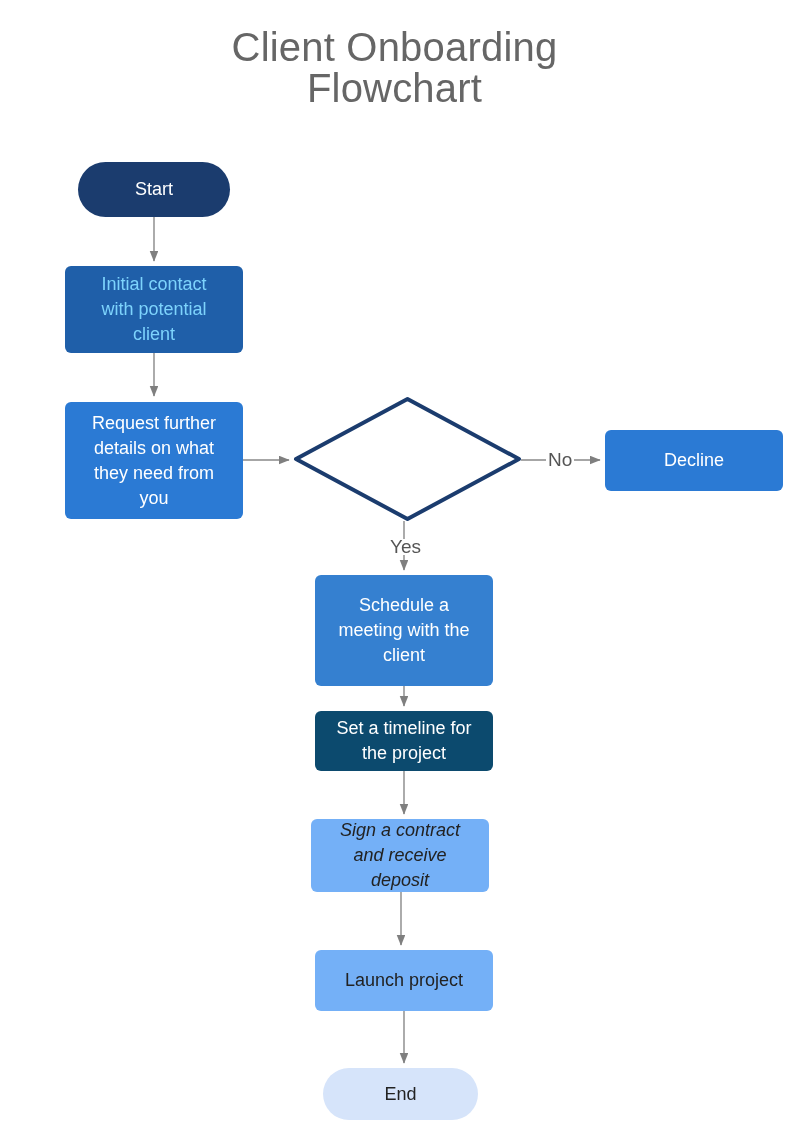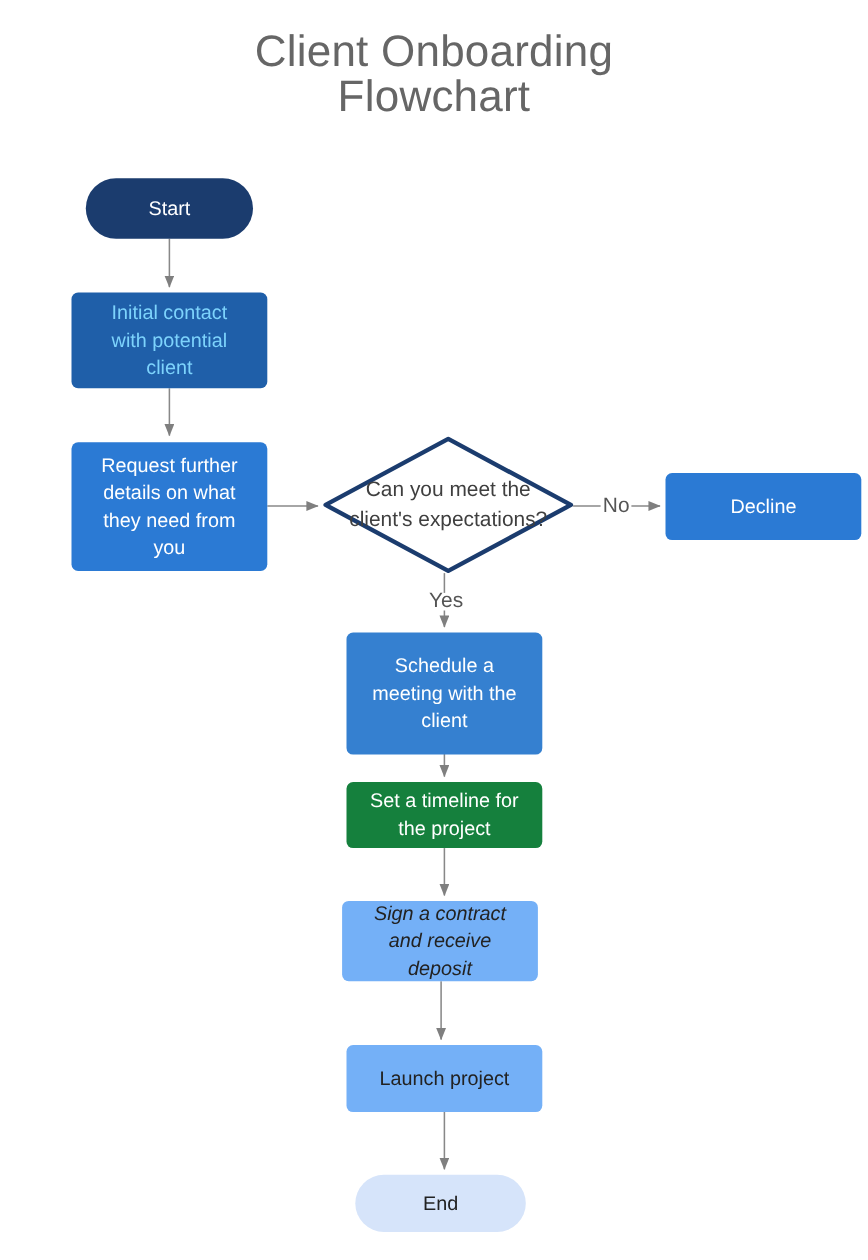--- a/index.html
+++ b/index.html
@@ -151,31 +151,29 @@
 
 <div class="node process" id="node-request" style="background:#2b7ad4;color:#ffffff;">Request further
 details on what
 they need from
 you</div>
 
 <div id="node-decision">
   <svg class="diamond-shape" viewBox="0 0 227 124" preserveAspectRatio="none" xmlns="http://www.w3.org/2000/svg">
     <polygon points="113.5,2 225,62 113.5,122 2,62" fill="#ffffff" stroke="#1b3c6e" stroke-width="4" stroke-linejoin="round"></polygon>
   </svg>
-  <div class="diamond-label">Can you meet the
-client's expectations?</div>
 </div>
 
 <div class="node process" id="node-decline" style="background:#2b7ad4;color:#ffffff;">Decline</div>
 
 <div class="node process" id="node-schedule" style="background:#3580d0;color:#ffffff;">Schedule a
 meeting with the
 client</div>
 
-<div class="node process" id="node-timeline" style="background:#15803d;color:#ffffff;">Set a timeline for
+<div class="node process" id="node-timeline" style="background:#0c4a6e;color:#ffffff;">Set a timeline for
 the project</div>
 
 <div class="node process" id="node-contract" style="background:#74b0f7;color:#222222;">Sign a contract
 and receive
 deposit</div>
 
 <div class="node process" id="node-launch" style="background:#74b0f7;color:#222222;">Launch project</div>
 
 <div class="node terminator" id="node-end" style="background:#d6e4fa;color:#222222;">End</div>
 

